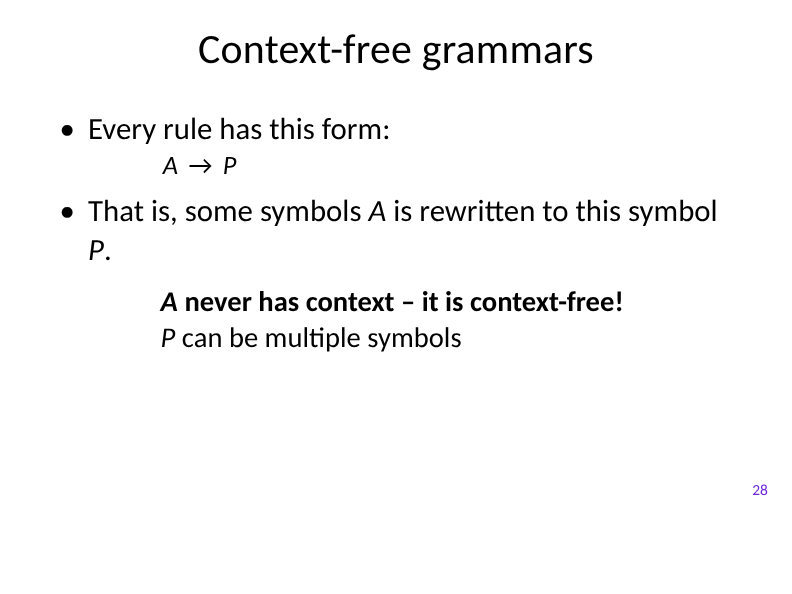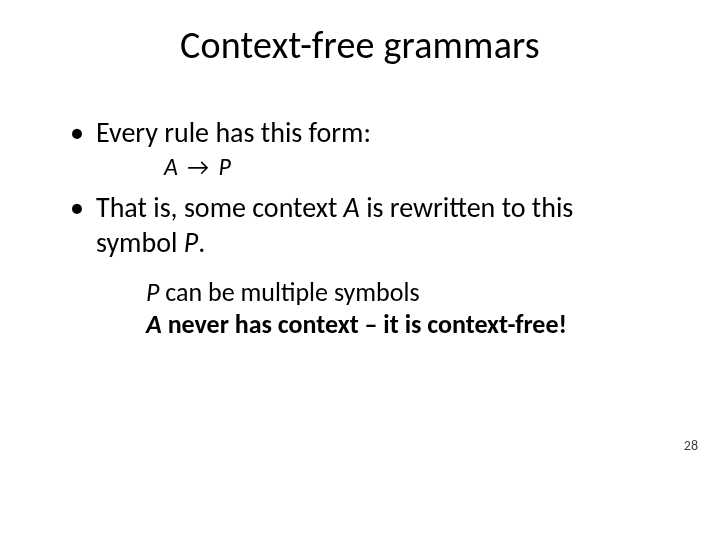--- a/index.html
+++ b/index.html
@@ -25,21 +25,21 @@
     padding-top: 22px;
     letter-spacing: 0.2px;
   }
   .body {
     padding: 32px 50px 0 50px;
     font-size: 28px;
     line-height: 1.22;
   }
   ul.top {
     list-style: none;
-    margin: 16px;
+    margin: 0;
     padding: 0;
   }
   ul.top > li {
     position: relative;
     padding-left: 30px;
     margin-bottom: 6px;
   }
   ul.top > li::before {
     content: "•";
     position: absolute;
@@ -67,49 +67,49 @@
     line-height: 1.25;
   }
   .sub .bold { font-weight: 700; }
   .sub .bi { font-weight: 700; font-style: italic; }
   .sub .pi { font-style: italic; }
   .pagenum {
     position: absolute;
     right: 22px;
     bottom: 14px;
     font-size: 14px;
-    color: #404040;
+    color: #6d28d9;
   }
 </style>
 </head>
 <body>
 
 <div class="slide">
 
   <div class="title">Context-free grammars</div>
 
   <div class="body">
     <ul class="top">
       <li>
         <span>Every rule has this form:</span>
         <div class="rule-line">
           <span>A</span>
           <span class="arrow">→</span>
           <span>P</span>
         </div>
       </li>
       <li>
-        <span>That is, some context </span><span class="ital">A</span><span> is rewritten to this symbol </span><span class="ital">P</span><span>.</span>
+        <span>That is, some symbols </span><span class="ital">A</span><span> is rewritten to this symbol </span><span class="ital">P</span><span>.</span>
       </li>
     </ul>
 
     <div class="sub">
       <div>
-        <span class="pi">P</span><span> can be multiple symbols</span>
+        <span class="bi">A</span><span class="bold"> never has context – it is context-free!</span>
       </div>
       <div>
-        <span class="bi">A</span><span class="bold"> never has context – it is context-free!</span>
+        <span class="pi">P</span><span> can be multiple symbols</span>
       </div>
     </div>
   </div>
 
   <div class="pagenum">28</div>
 </div>
 
 </body></html>

